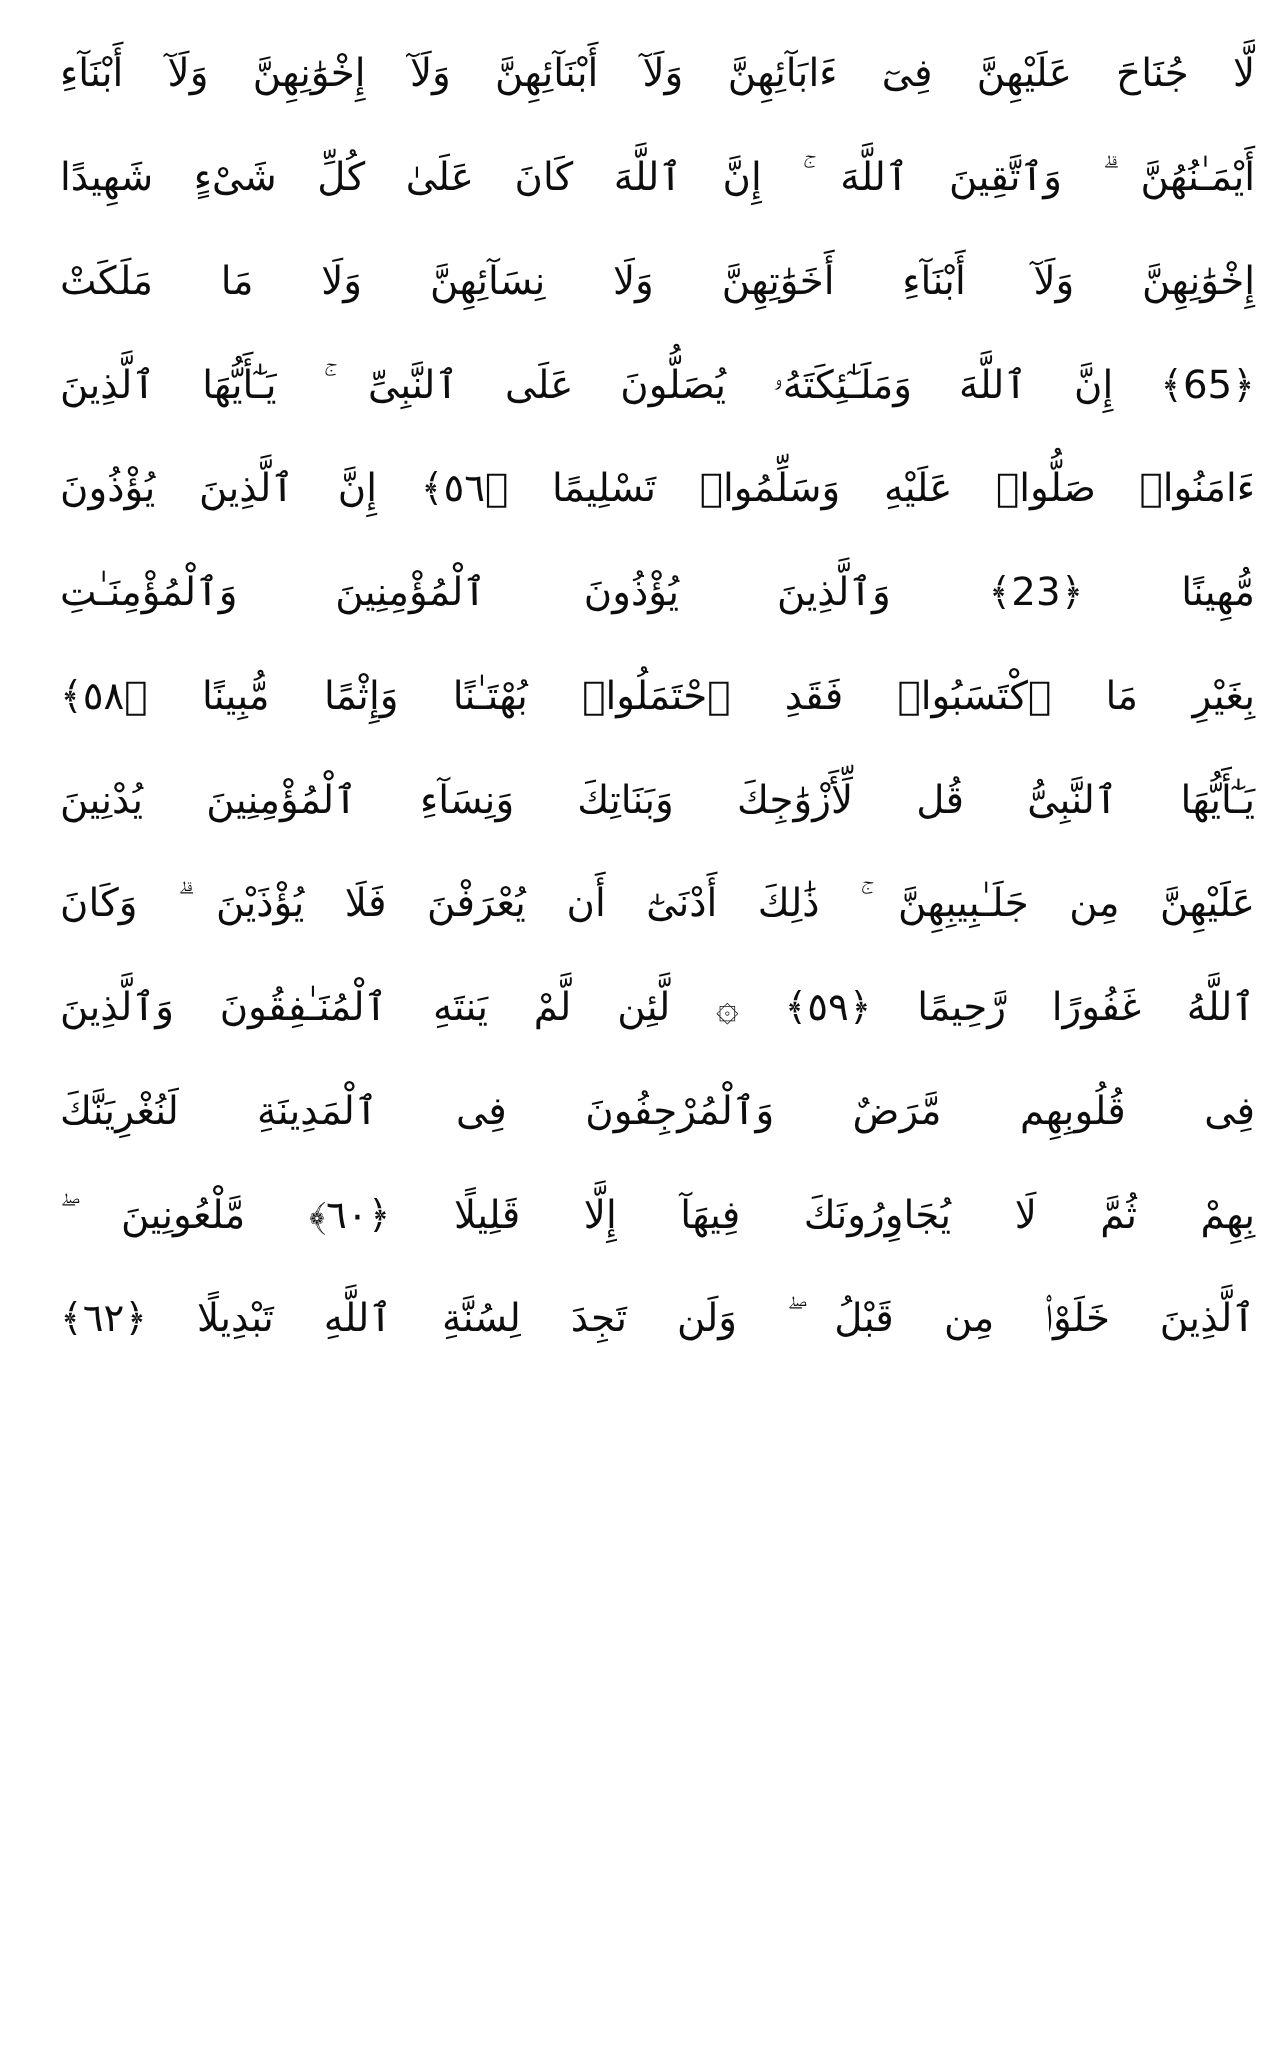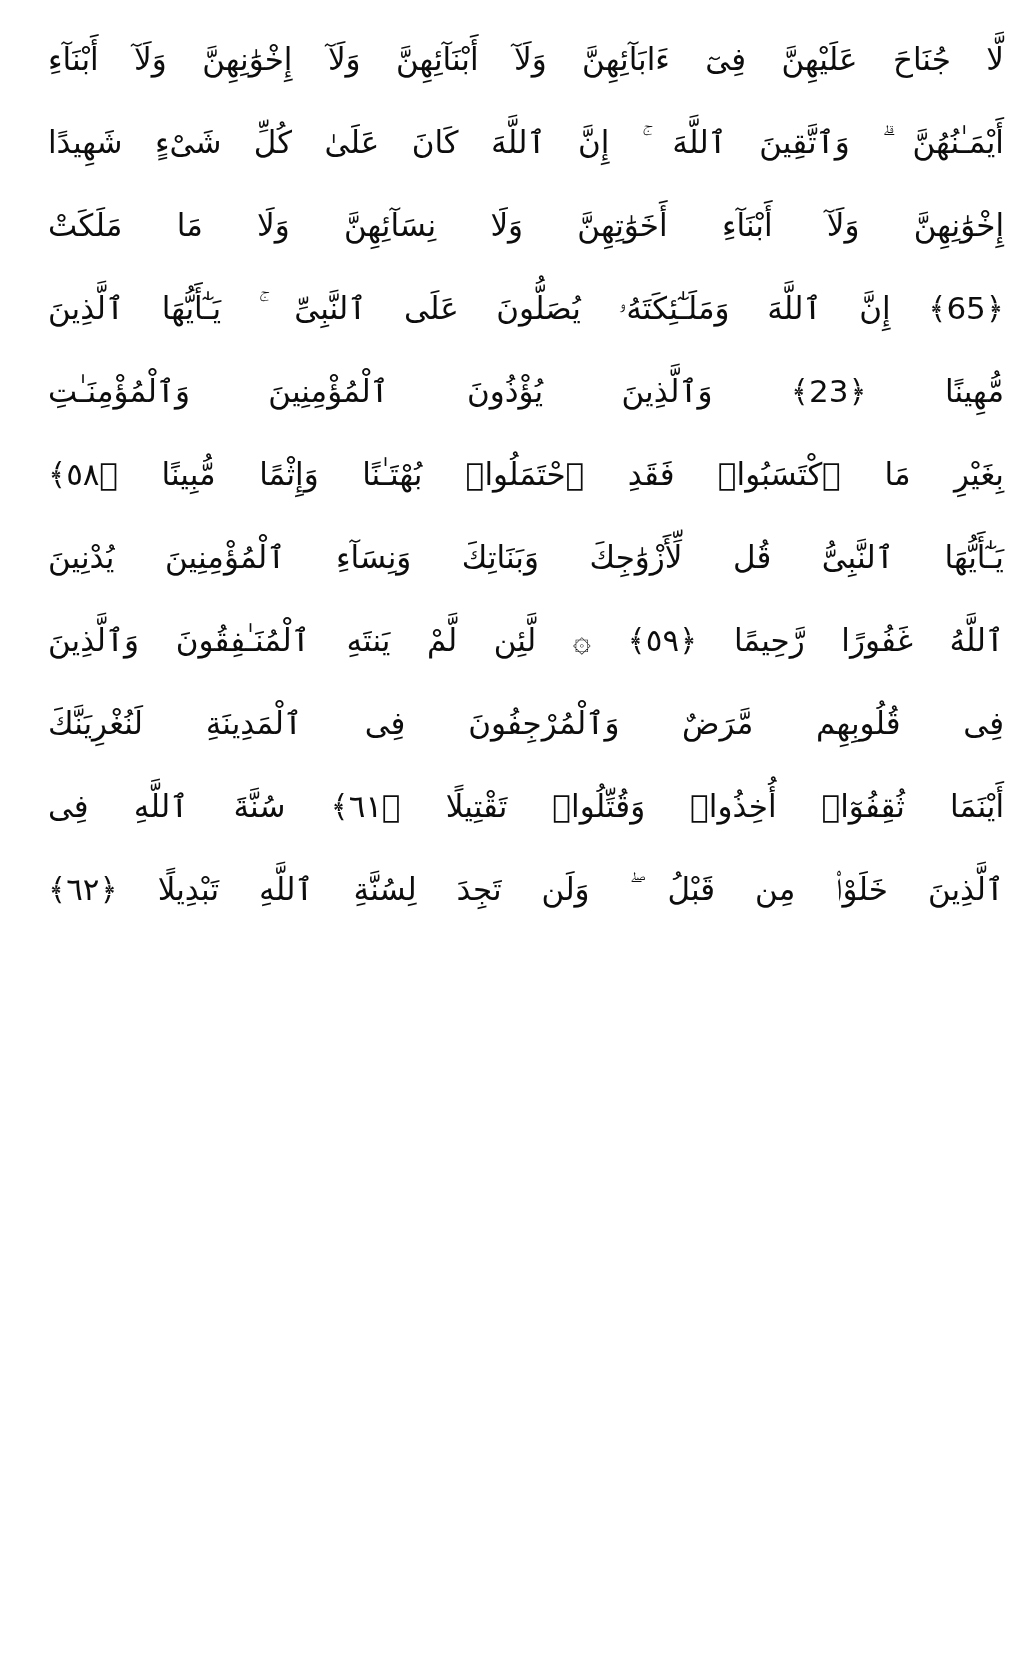--- a/index.html
+++ b/index.html
@@ -58,21 +58,23 @@
 </style>
 </head>
 <body>
 
 <div class="page">
   <div class="mushaf-text">
     <div class="line"><span>لَّا جُنَاحَ عَلَيْهِنَّ فِىٓ ءَابَآئِهِنَّ وَلَآ أَبْنَآئِهِنَّ وَلَآ إِخْوَٰنِهِنَّ وَلَآ أَبْنَآءِ</span></div>
     <div class="line"><span>أَيْمَـٰنُهُنَّ ۗ وَٱتَّقِينَ ٱللَّهَ ۚ إِنَّ ٱللَّهَ كَانَ عَلَىٰ كُلِّ شَىْءٍ شَهِيدًا</span></div>
     <div class="line"><span>إِخْوَٰنِهِنَّ وَلَآ أَبْنَآءِ أَخَوَٰتِهِنَّ وَلَا نِسَآئِهِنَّ وَلَا مَا مَلَكَتْ</span></div>
     <div class="line"><span>﴿65﴾ إِنَّ ٱللَّهَ وَمَلَـٰٓئِكَتَهُۥ يُصَلُّونَ عَلَى ٱلنَّبِىِّ ۚ يَـٰٓأَيُّهَا ٱلَّذِينَ</span></div>
+    <div class="line"><span>ءَامَنُوا۟ صَلُّوا۟ عَلَيْهِ وَسَلِّمُوا۟ تَسْلِيمًا ﴿٥٦﴾ إِنَّ ٱلَّذِينَ يُؤْذُونَ</span></div>
     <div class="line"><span>مُّهِينًا ﴿23﴾ وَٱلَّذِينَ يُؤْذُونَ ٱلْمُؤْمِنِينَ وَٱلْمُؤْمِنَـٰتِ</span></div>
     <div class="line"><span>بِغَيْرِ مَا ٱكْتَسَبُوا۟ فَقَدِ ٱحْتَمَلُوا۟ بُهْتَـٰنًا وَإِثْمًا مُّبِينًا ﴿٥٨﴾</span></div>
     <div class="line"><span>يَـٰٓأَيُّهَا ٱلنَّبِىُّ قُل لِّأَزْوَٰجِكَ وَبَنَاتِكَ وَنِسَآءِ ٱلْمُؤْمِنِينَ يُدْنِينَ</span></div>
+    <div class="line"><span>عَلَيْهِنَّ مِن جَلَـٰبِيبِهِنَّ ۚ ذَٰلِكَ أَدْنَىٰٓ أَن يُعْرَفْنَ فَلَا يُؤْذَيْنَ ۗ وَكَانَ</span></div>
     <div class="line"><span>ٱللَّهُ غَفُورًا رَّحِيمًا ﴿٥٩﴾ ۞ لَّئِن لَّمْ يَنتَهِ ٱلْمُنَـٰفِقُونَ وَٱلَّذِينَ</span></div>
     <div class="line"><span>فِى قُلُوبِهِم مَّرَضٌ وَٱلْمُرْجِفُونَ فِى ٱلْمَدِينَةِ لَنُغْرِيَنَّكَ</span></div>
-    <div class="line"><span>أَيْنَمَا ثُقِفُوٓا۟ أُخِذُوا۟ وَقُتِّلُوا۟ تَقْتِيلًا ﴿٦١﴾ سُنَّةَ ٱللَّهِ فِى</span></div>
+    <div class="line"><span>بِهِمْ ثُمَّ لَا يُجَاوِرُونَكَ فِيهَآ إِلَّا قَلِيلًا ﴿٦٠﴾ مَّلْعُونِينَ ۖ</span></div>
     <div class="line"><span>ٱلَّذِينَ خَلَوْا۟ مِن قَبْلُ ۖ وَلَن تَجِدَ لِسُنَّةِ ٱللَّهِ تَبْدِيلًا ﴿٦٢﴾</span></div>
   </div>
 </div>
 
 </body></html>

